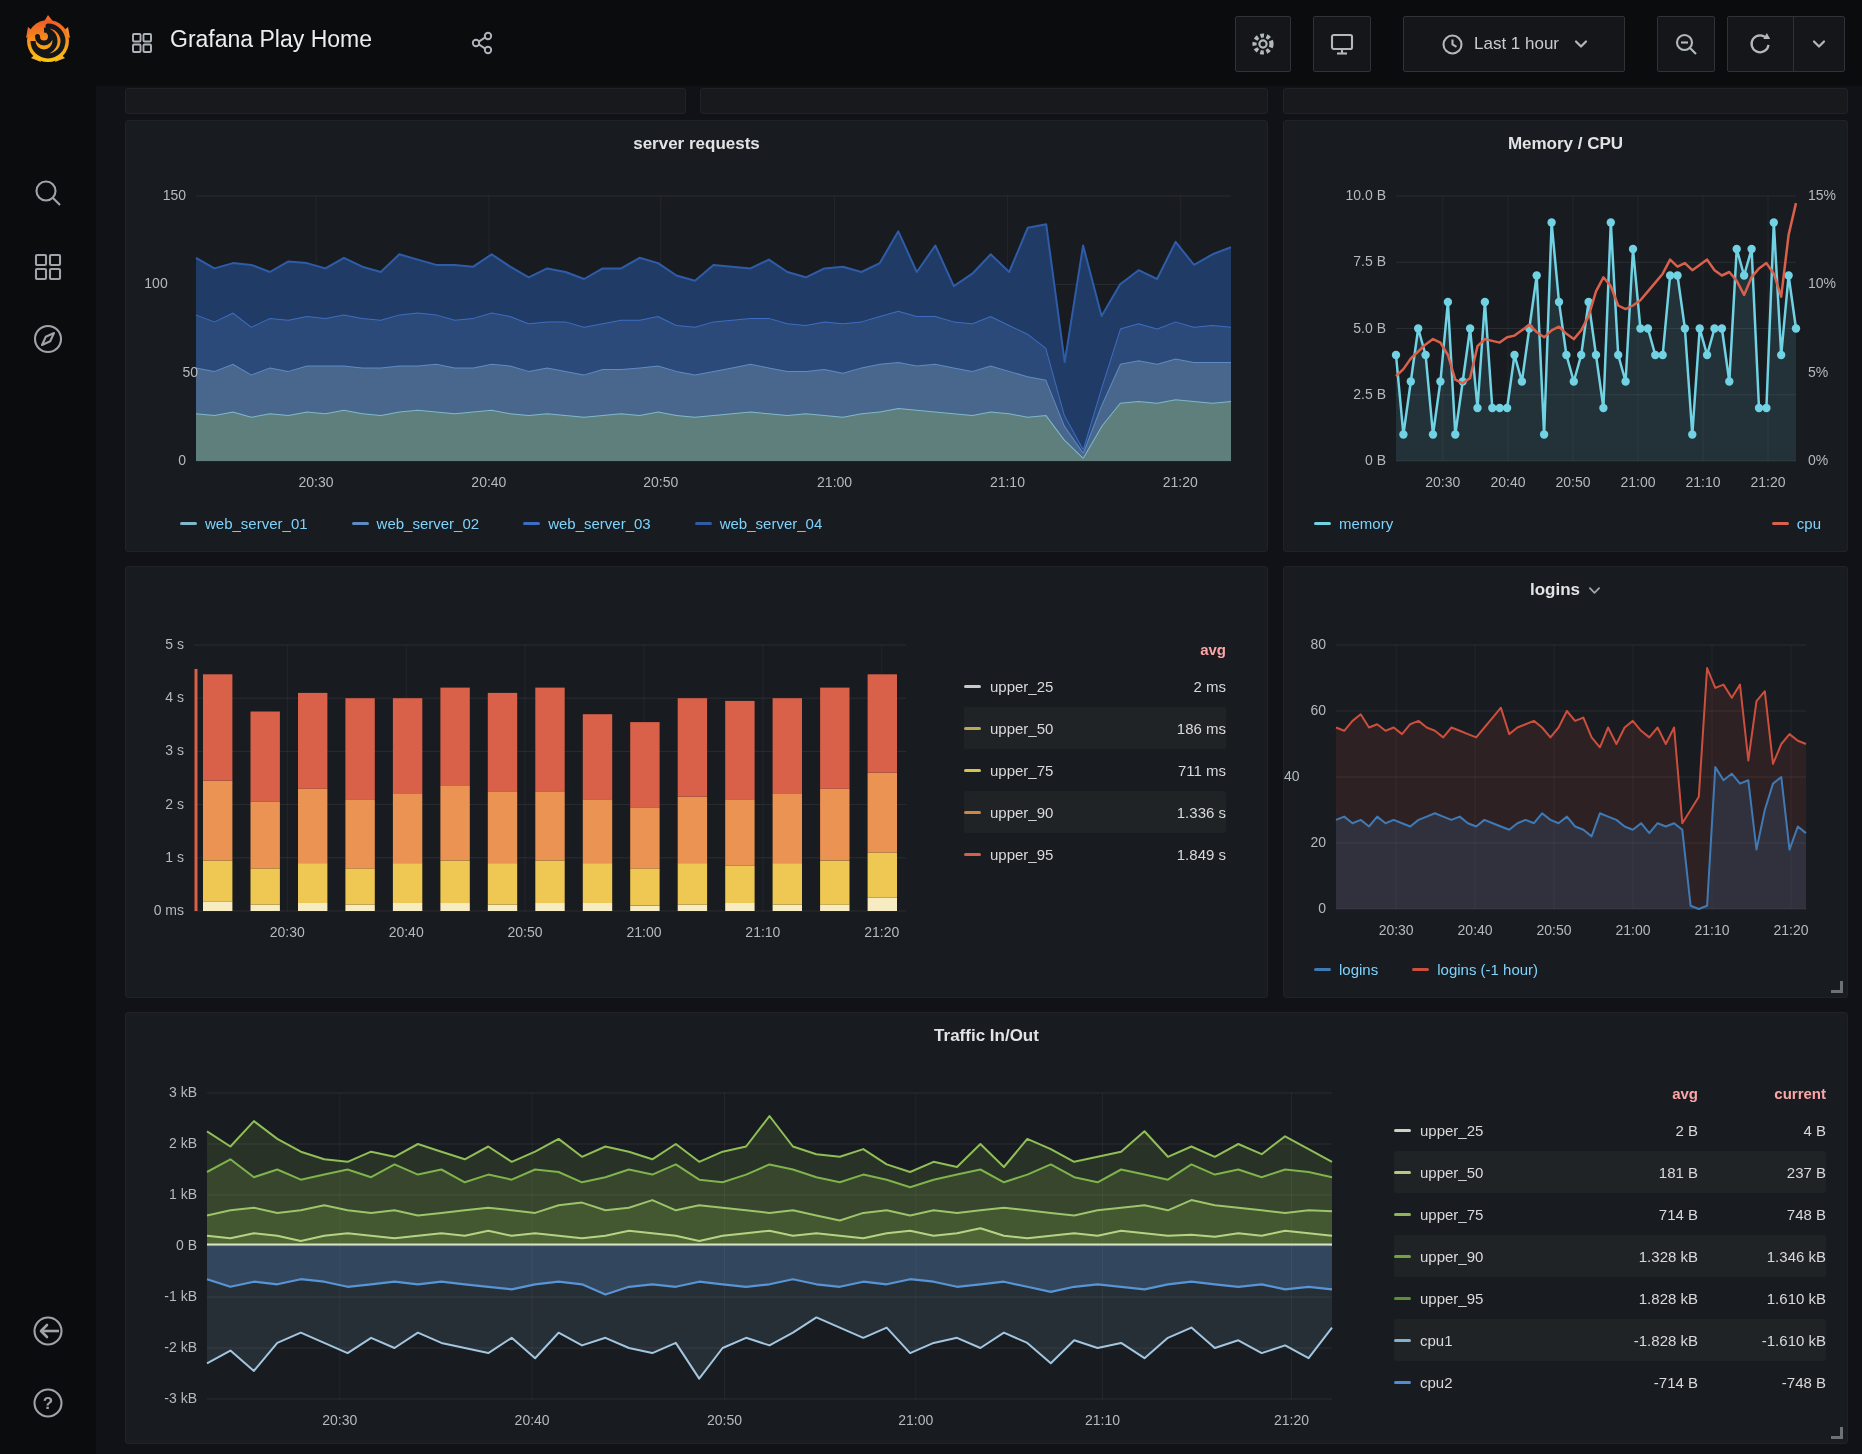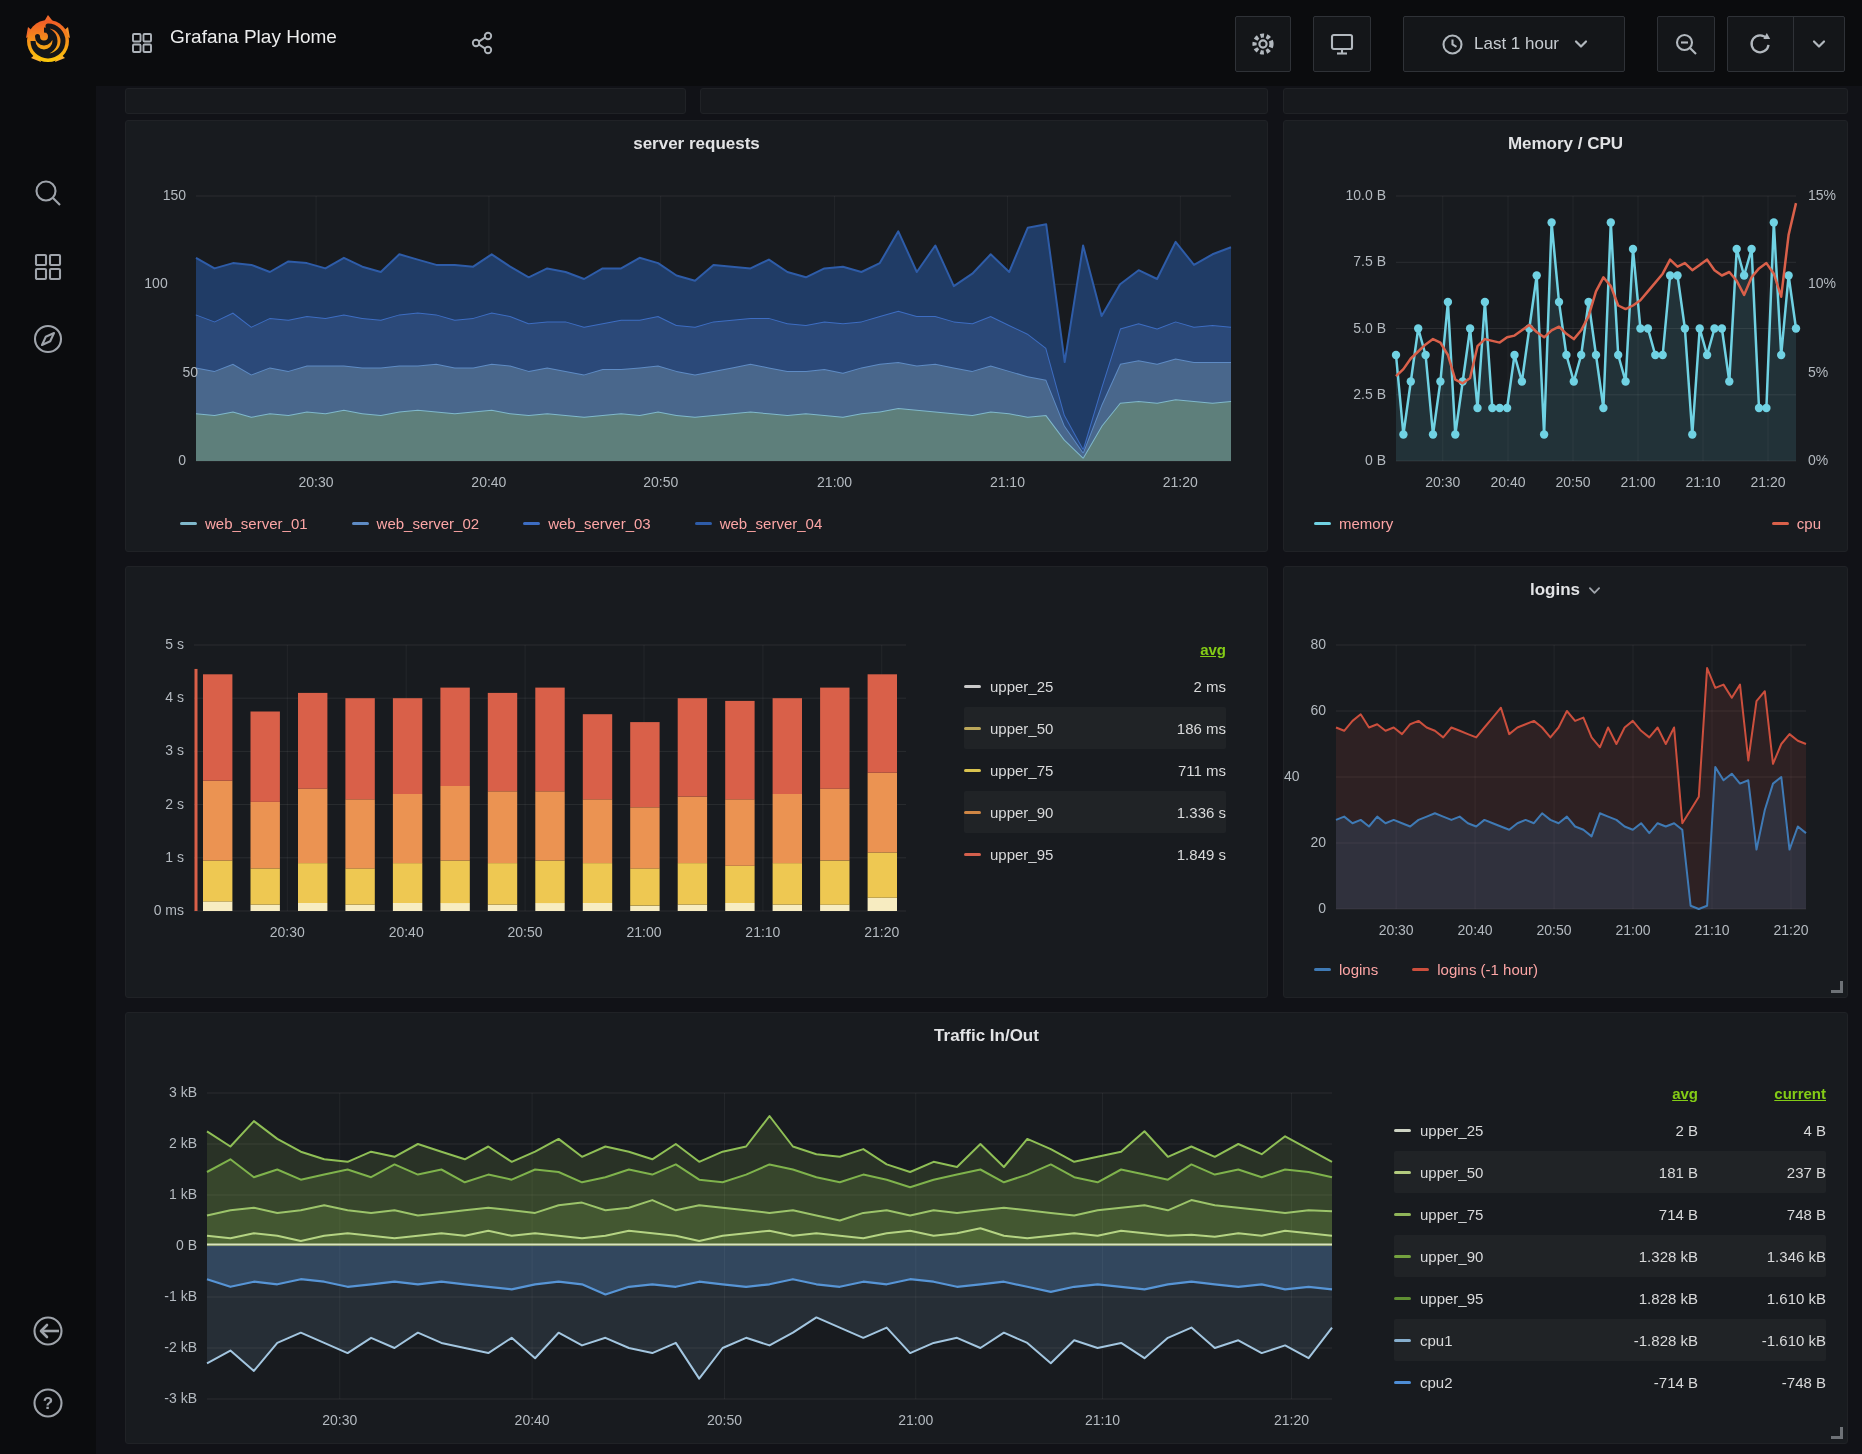--- a/index.html
+++ b/index.html
@@ -2,36 +2,36 @@
 <html><head>
 <meta charset="utf-8">
 <style>
   html,body{margin:0;padding:0;background:#111217;font-family:"Liberation Sans",sans-serif;color:#d8d9da;}
   .stage{position:relative;width:1862px;height:1454px;overflow:hidden;background:#111217;}
   .sidebar{position:absolute;left:0;top:0;width:96px;height:1454px;background:#0b0c0e;}
   .header{position:absolute;left:96px;top:0;width:1766px;height:86px;background:#0b0c0e;}
   .side-icon{position:absolute;left:27px;width:42px;height:42px;display:flex;align-items:center;justify-content:center;cursor:pointer;}
   .side-icon svg{stroke:#9fa4ab;fill:none;stroke-width:2.1;}
   .logo{position:absolute;left:21px;top:14px;width:54px;height:54px;}
-  .h-title{position:absolute;left:74px;top:26px;font-size:19px;font-weight:500;color:#eceded;white-space:nowrap;}
+  .h-title{position:absolute;left:74px;top:26px;font-size:23px;font-weight:500;color:#eceded;white-space:nowrap;}
   .h-icon{position:absolute;display:flex;align-items:center;justify-content:center;}
   .h-icon svg{stroke:#aeb4ba;fill:none;stroke-width:1.9;}
   .hbtn{position:absolute;top:16px;height:56px;background:#141619;border:1px solid #2f3237;border-radius:2px;display:flex;align-items:center;justify-content:center;gap:9px;cursor:pointer;box-sizing:border-box;}
   .hbtn svg{stroke:#b2b8be;fill:none;}
   .hbtn .tlabel{font-size:17px;font-weight:500;color:#c7ccd1;}
   .panel{position:absolute;background:#181b1f;border:1px solid #202226;border-radius:3px;box-sizing:border-box;}
   .strip{position:absolute;top:88px;height:26px;background:#17191d;border:1px solid #202226;border-radius:3px;box-sizing:border-box;}
   .panel-title{position:absolute;top:13px;left:0;right:0;text-align:center;font-size:17px;font-weight:600;color:#e2e3e5;display:flex;align-items:center;justify-content:center;gap:8px;cursor:pointer;}
   .axis-label{position:absolute;font-size:14px;color:#b4bac0;white-space:nowrap;}
-  .legend-row{position:absolute;display:flex;font-size:15px;color:#fca5a5;}
+  .legend-row{position:absolute;display:flex;font-size:15px;color:#7dd3fc;}
   .legend-item{display:flex;align-items:center;gap:8px;cursor:pointer;white-space:nowrap;}
   .dash{display:inline-block;width:17px;height:3px;border-radius:2px;}
   .ltable{position:absolute;font-size:15px;color:#d8d9da;}
   .lrow{display:grid;align-items:center;height:42px;border-radius:2px;cursor:pointer;}
-  .lhead{display:grid;align-items:center;height:32px;color:#84cc16;font-weight:600;text-decoration:underline;}
+  .lhead{display:grid;align-items:center;height:32px;color:#fca5a5;font-weight:600;}
   .num{text-align:right;}
   .rhandle{position:absolute;right:4px;bottom:4px;width:9px;height:9px;border-right:3px solid #6e7277;border-bottom:3px solid #6e7277;}
 </style>
 </head>
 <body>
 
 <div class="stage">
 
   <div class="sidebar">
     <div class="logo">

